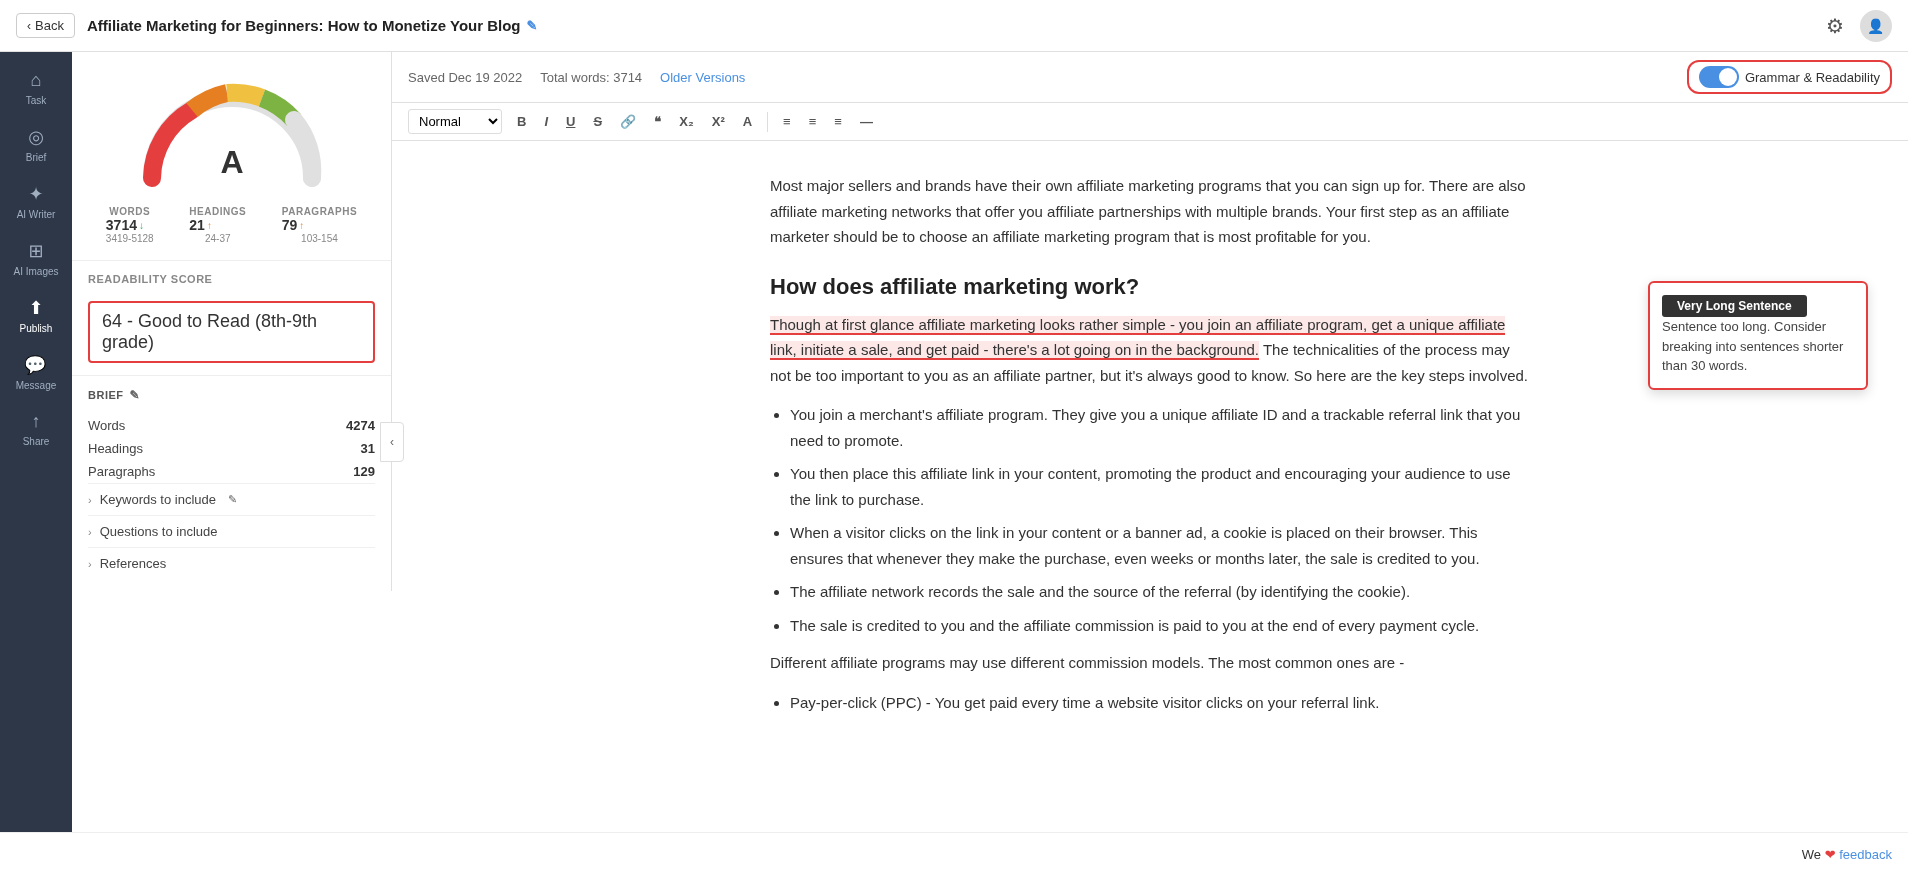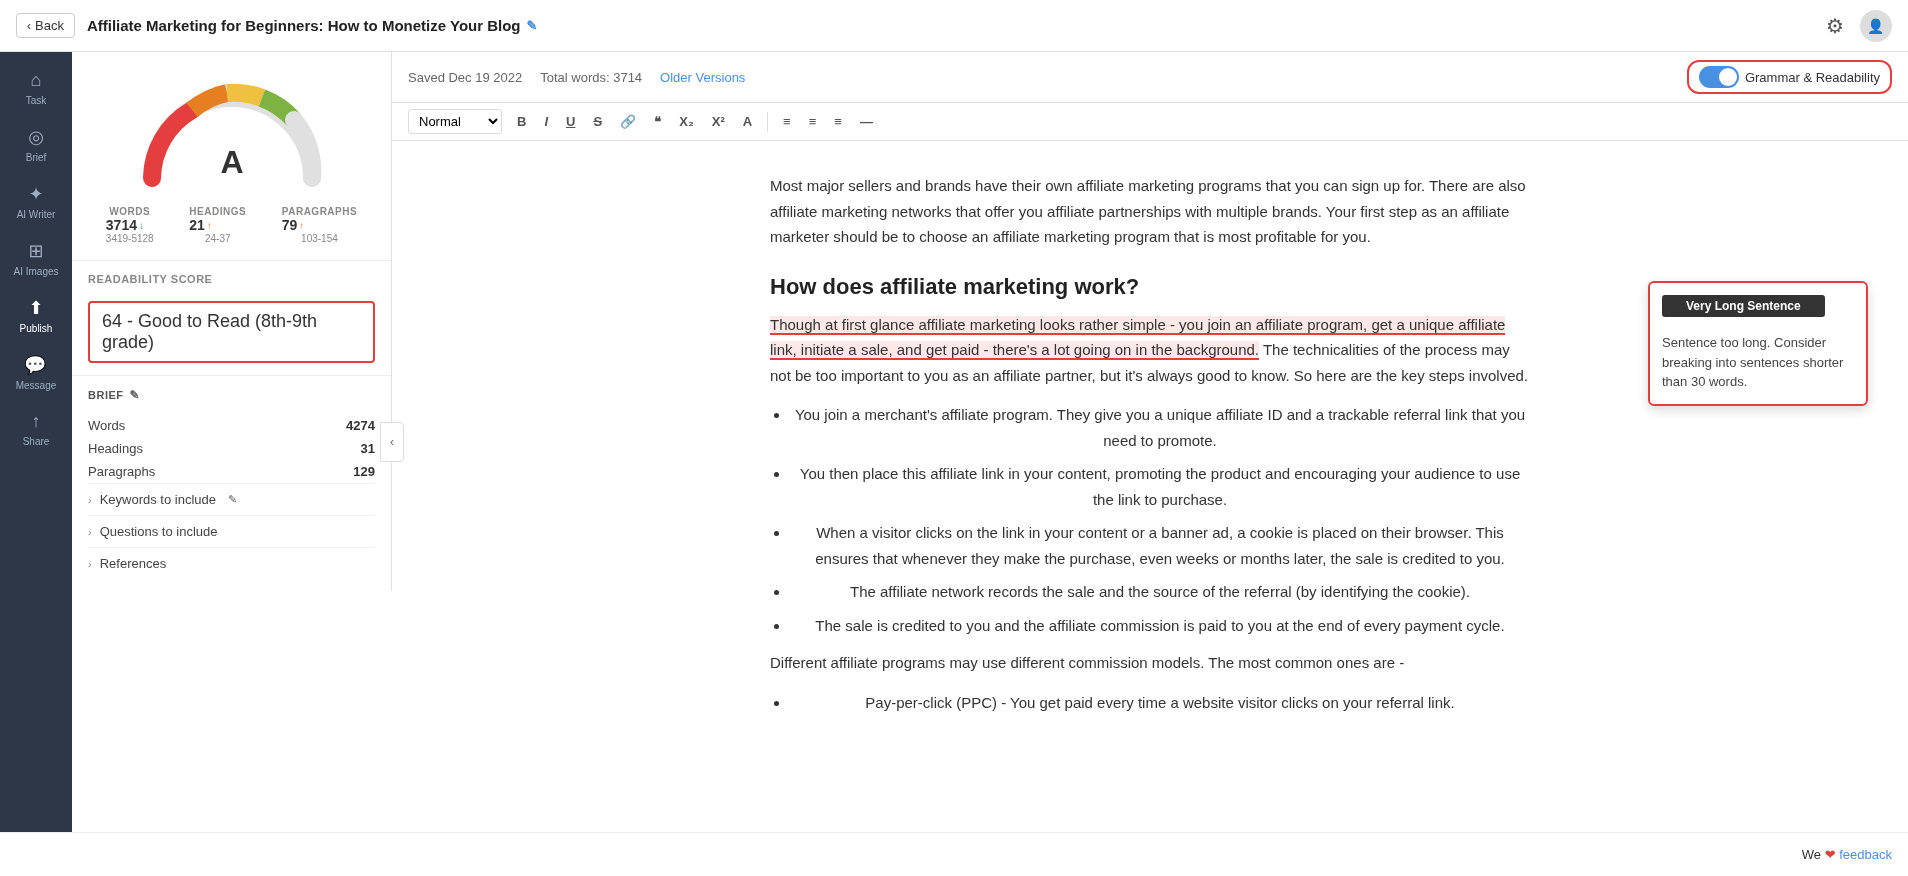--- a/index.html
+++ b/index.html
@@ -134,33 +134,33 @@
 
     .editor-content { max-width: 760px; margin: 0 auto; }
     .editor-content h2 { font-size: 22px; font-weight: 700; margin: 24px 0 12px; color: #222; }
     .editor-content p { font-size: 15px; line-height: 1.7; color: #333; margin-bottom: 14px; }
 
     .highlighted-sentence {
       background: #fde8e8; border-bottom: 2px solid #e53e3e;
       color: #333; display: inline;
     }
 
-    .editor-content ul { margin: 12px 0 12px 20px; text-align: center; }
+    .editor-content ul { margin: 12px 0 12px 20px; }
     .editor-content ul li { font-size: 15px; line-height: 1.7; color: #333; margin-bottom: 8px; list-style: disc; }
 
     
     .tooltip-box {
       position: absolute; top: 140px; right: 40px; width: 220px;
       background: #fff; border: 2px solid #e53e3e; border-radius: 6px;
       box-shadow: 0 4px 12px rgba(0,0,0,0.15); z-index: 100; padding: 12px;
     }
     .tooltip-title {
-      background: #333; color: #fff; padding: 4px 24px;
+      background: #333; color: #fff; padding: 4px 15px;
       border-radius: 3px; font-size: 12px; font-weight: 600;
-      margin-bottom: 16px; display: inline-block;
+      margin-bottom: 0; display: inline-block;
     }
     .tooltip-text { font-size: 13px; color: #444; line-height: 1.5; }
 
     
     .footer {
       display: flex; justify-content: flex-end; align-items: center;
       padding: 14px 16px; background: #fff; border-top: 1px solid #eee;
       font-size: 13px; flex-shrink: 0;
     }
     .footer-feedback { color: #333; }

